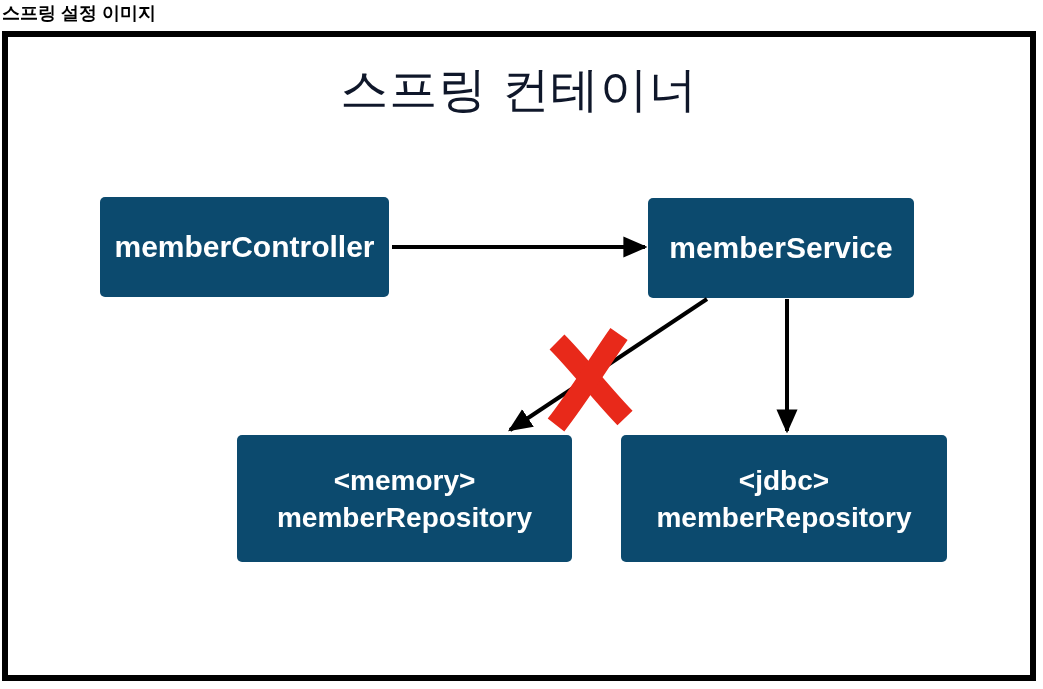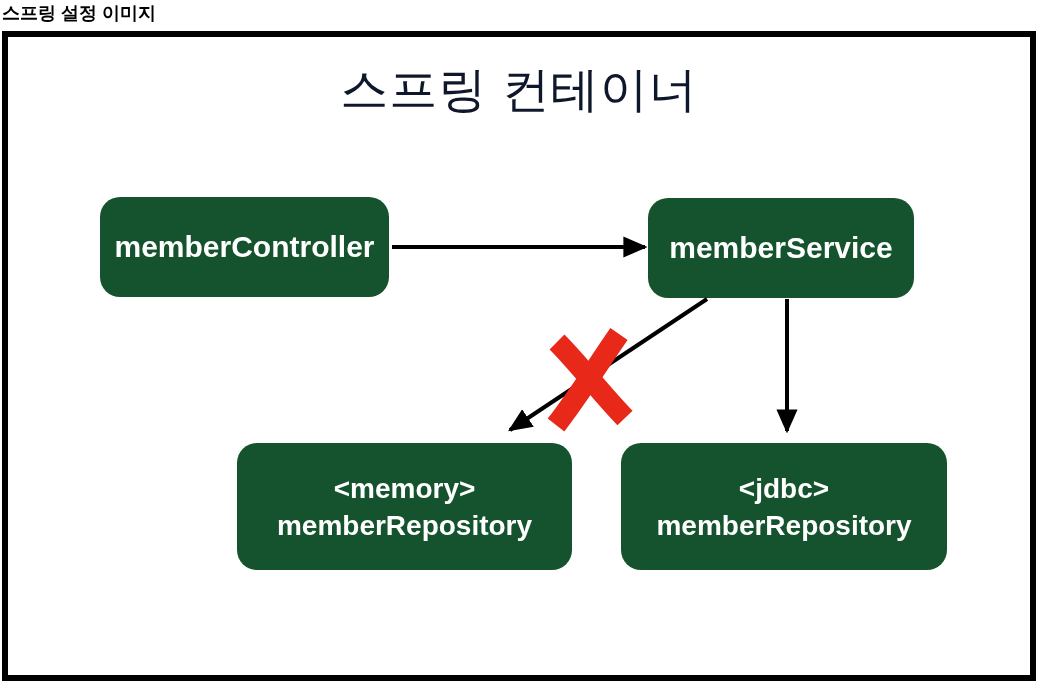--- a/index.html
+++ b/index.html
@@ -41,32 +41,32 @@
     top: 58px;
     width: 1034px;
     text-align: center;
     font-size: 48px;
     font-weight: 500;
     color: #0f172a;
     letter-spacing: 1px;
   }
   .node {
     position: absolute;
-    background: #14532d;
-    border-radius: 20px;
+    background: #0c4a6e;
+    border-radius: 5px;
     color: #ffffff;
     font-weight: 700;
     display: flex;
     flex-direction: column;
     align-items: center;
     justify-content: center;
     text-align: center;
   }
   .node.single { font-size: 30px; }
-  .node.double { font-size: 28px; line-height: 37px; margin-top: 8px; }
+  .node.double { font-size: 28px; line-height: 37px; }
   #node-controller { left: 100px; top: 197px; width: 289px; height: 100px; }
   #node-service    { left: 648px; top: 198px; width: 266px; height: 100px; }
   #node-memory     { left: 237px; top: 435px; width: 335px; height: 127px; }
   #node-jdbc       { left: 621px; top: 435px; width: 326px; height: 127px; }
   #edges-overlay {
     position: absolute;
     left: 0; top: 0;
     width: 1043px;
     height: 689px;
     pointer-events: none;

